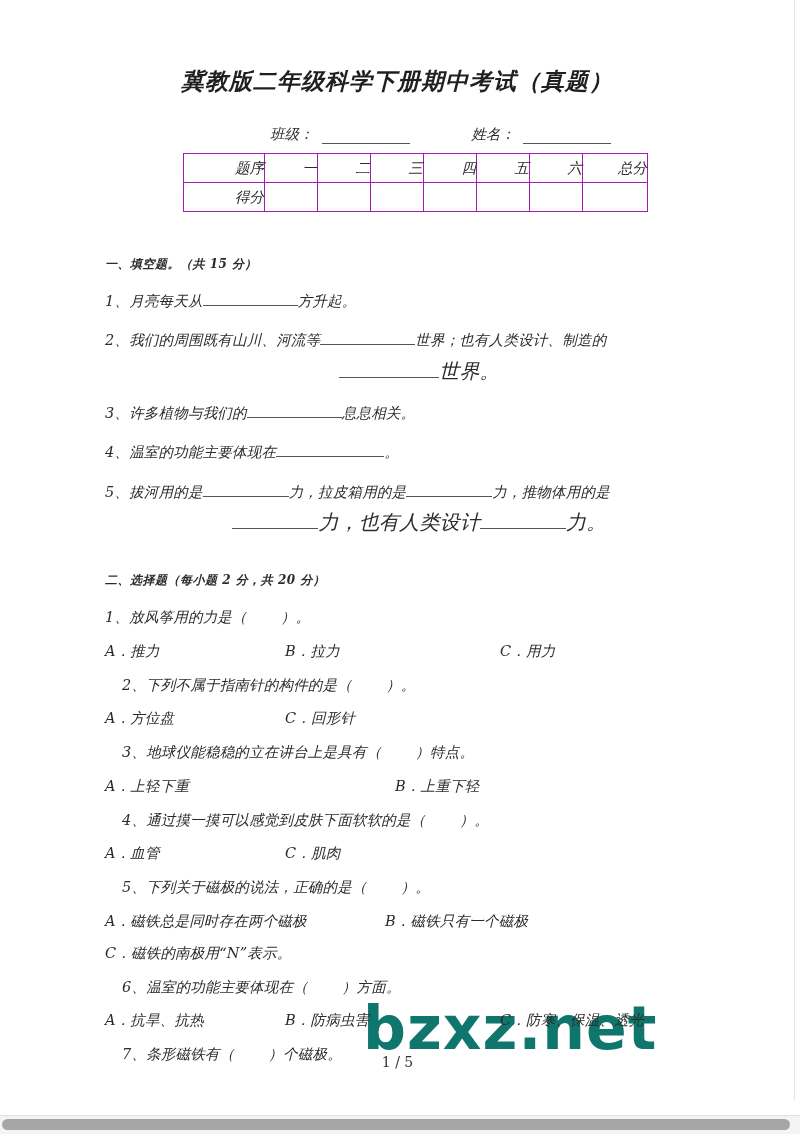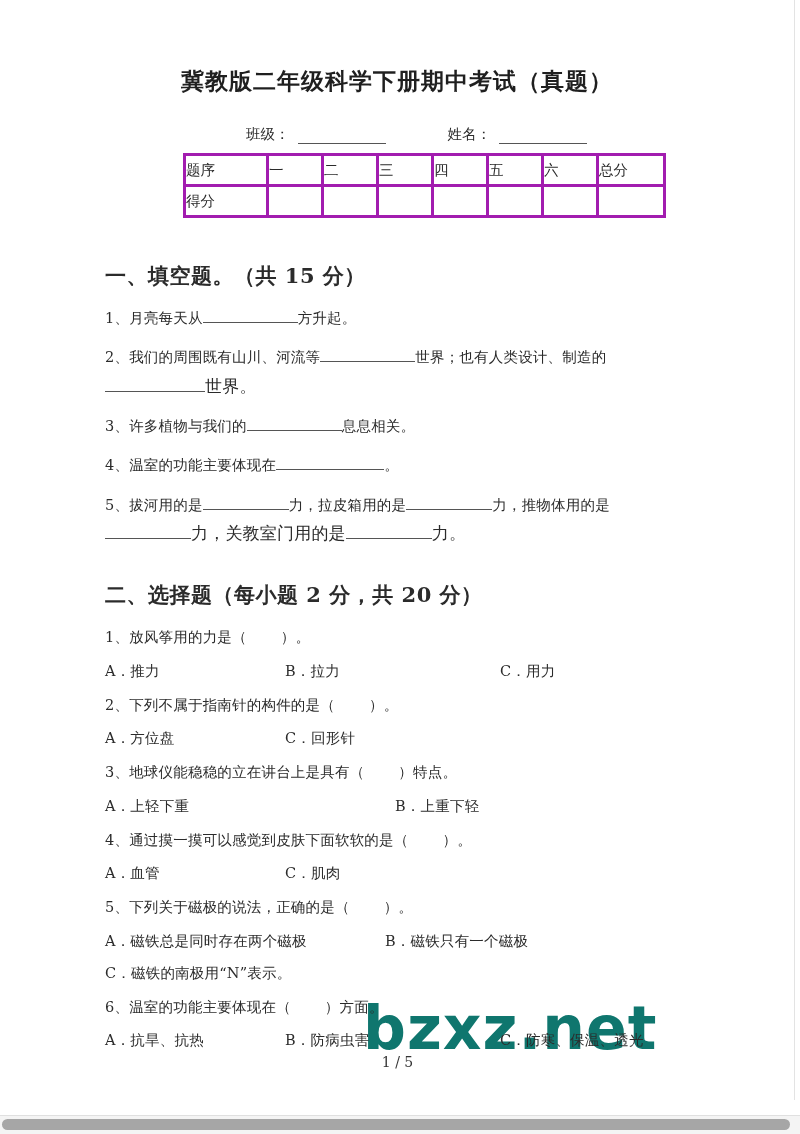--- a/index.html
+++ b/index.html
@@ -38,20 +38,21 @@
     color: #0f766e;
     letter-spacing: 1px;
     white-space: nowrap;
     z-index: 0;
     user-select: none;
   }
 
   .content {
     position: relative;
     z-index: 2;
+    font-style: italic;
   }
 
   
   .doc-title {
     text-align: center;
     font-size: 23px;
     font-weight: bold;
     letter-spacing: 1px;
     margin: 0;
     padding-top: 66px;
@@ -59,20 +60,21 @@
   }
 
   
   .idline {
     margin-top: 28px;
     padding-left: 246px;
     font-size: 14.5px;
     display: flex;
     align-items: flex-end;
     gap: 8px;
+    margin-left: 24px;
   }
   .idline .lbl { white-space: nowrap; }
   .blank-line {
     display: inline-block;
     border-bottom: 1px solid #555;
     height: 13px;
   }
   .blank-w90 { width: 88px; }
   .idline .gap { width: 46px; display:inline-block; }
 
@@ -80,56 +82,57 @@
   .score-table-wrap {
     margin-top: 9px;
     padding-left: 183px;
   }
   table.score-table {
     border-collapse: collapse;
     table-layout: fixed;
     width: 432px;
   }
   table.score-table td {
-    border: 3px solid #a21caf;
+    border: 1px solid #a21caf;
     height: 28px;
-    text-align: left;
+    text-align: right;
     vertical-align: middle;
     font-size: 14.5px;
     padding: 0;
   }
   td.c-head { width: 80px; }
   td.c-num  { width: 52px; }
   td.c-tot  { width: 64px; margin-left: 19px; }
 
   
   .section-title {
-    font-size: 21px;
+    font-size: 12px;
     font-weight: bold;
     margin: 0;
     padding-left: 105px;
     letter-spacing: 0.5px;
   }
   .s1 { padding-top: 44px; }
   .s2 { padding-top: 36px; }
 
   .q {
     font-size: 14.5px;
     padding-left: 105px;
     padding-right: 30px;
     line-height: 1.55;
     margin-top: 17px;
     letter-spacing: 0.2px;
   }
-  .q.tight { margin-top: 13px; }
+  .q.tight { margin-top: 13px; margin-left: 17px; }
   .q-cont {
-    padding-left: 105px;
-    font-size: 17px;
+    padding-left: 45px;
+    font-size: 20px;
     margin-top: 6px;
     letter-spacing: 0.2px;
+    text-align: center;
   }
 
   .u { display:inline-block; border-bottom:1px solid #555; height:13px; vertical-align: baseline; }
   .u-86  { width: 86px; }
   .u-95  { width: 95px; }
   .u-100 { width: 100px; }
   .u-110 { width: 108px; }
 
   
   .opts {
@@ -230,21 +233,21 @@
     <div class="q"><span>1、</span><span>月亮每天从</span><span class="u u-95"></span><span>方升起。</span></div>
 
     <div class="q"><span>2、</span><span>我们的周围既有山川、河流等</span><span class="u u-95"></span><span>世界；也有人类设计、制造的</span></div>
     <div class="q-cont"><span class="u u-100"></span><span>世界。</span></div>
 
     <div class="q"><span>3、</span><span>许多植物与我们的</span><span class="u u-95"></span><span>息息相关。</span></div>
 
     <div class="q"><span>4、</span><span>温室的功能主要体现在</span><span class="u u-110"></span><span>。</span></div>
 
     <div class="q"><span>5、</span><span>拔河用的是</span><span class="u u-86"></span><span>力，拉皮箱用的是</span><span class="u u-86"></span><span>力，推物体用的是</span></div>
-    <div class="q-cont"><span class="u u-86"></span><span>力，关教室门用的是</span><span class="u u-86"></span><span>力。</span></div>
+    <div class="q-cont"><span class="u u-86"></span><span>力，也有人类设计</span><span class="u u-86"></span><span>力。</span></div>
 
     <div class="section-title s2">二、选择题（每小题 2 分，共 20 分）</div>
 
     <div class="q"><span>1、</span><span>放风筝用的力是（</span><span class="paren"></span><span>）。</span></div>
     <div class="opts three">
       <span class="opt">A．推力</span>
       <span class="opt">B．拉力</span>
       <span class="opt">C．用力</span>
     </div>
 
@@ -275,20 +278,21 @@
       <span class="opt">C．磁铁的南极用“N”表示。</span>
     </div>
 
     <div class="q tight"><span>6、</span><span>温室的功能主要体现在（</span><span class="paren"></span><span>）方面。</span></div>
     <div class="opts three">
       <span class="opt">A．抗旱、抗热</span>
       <span class="opt">B．防病虫害</span>
       <span class="opt">C．防寒、保温、透光</span>
     </div>
 
+    <div class="q tight"><span>7、</span><span>条形磁铁有（</span><span class="paren"></span><span>）个磁极。</span></div>
 
   </div>
 
   <div class="pagenum">1 / 5</div>
 </div>
 
 <div class="hscroll">
   <div class="hscroll-thumb"></div>
 </div>
 

